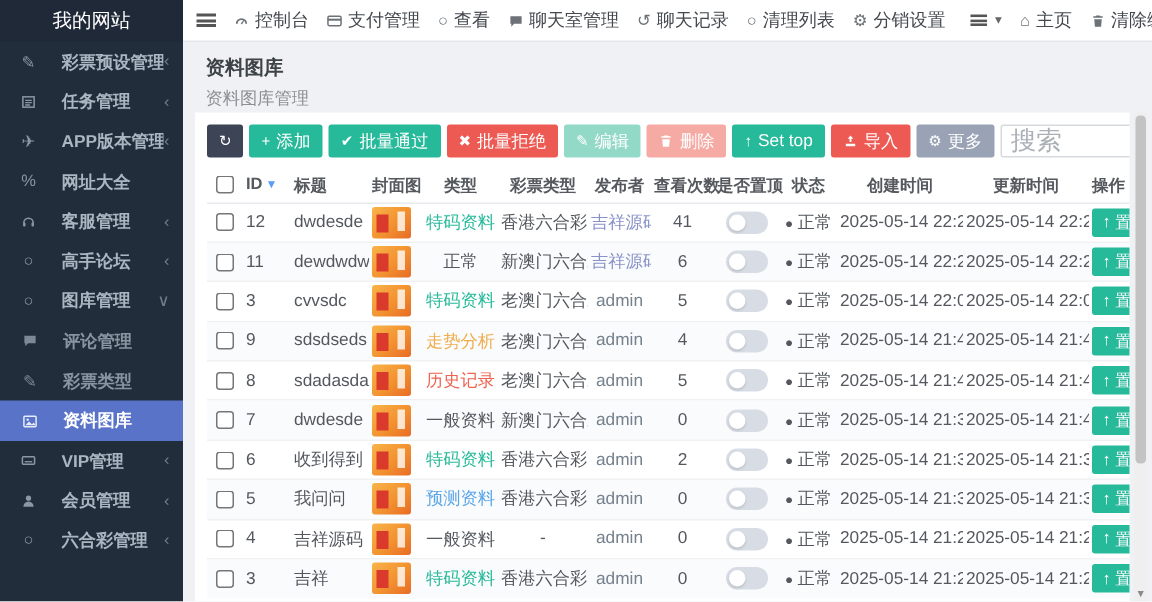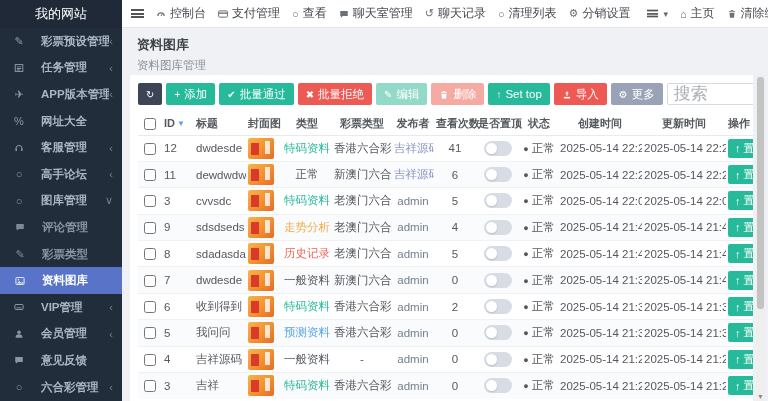--- a/index.html
+++ b/index.html
@@ -162,28 +162,20 @@
     <span class="ic">
         <svg class="svgi s10" viewBox="0 0 16 16">
           <circle cx="8" cy="5" r="2.8"></circle>
           <path d="M2.5 14a5.5 5.5 0 0 1 11 0z"></path>
         </svg>
       </span>
     <span class="lbl">会员管理</span>
     <span class="chev">‹</span>
   </div>
   <div class="sb-item">
-    <span class="ic">
-        <svg class="svgi s10" viewBox="0 0 16 16">
-          <path d="M2 3h12v8H6l-3 3v-3H2z"></path>
-        </svg>
-      </span>
-    <span class="lbl">意见反馈</span>
-  </div>
-  <div class="sb-item">
     <span class="ic">○</span>
     <span class="lbl">六合彩管理</span>
     <span class="chev">‹</span>
   </div>
 </aside>
 
 <header class="navbar">
   <span class="nav-item">
       <span class="burger"></span>
     </span>

